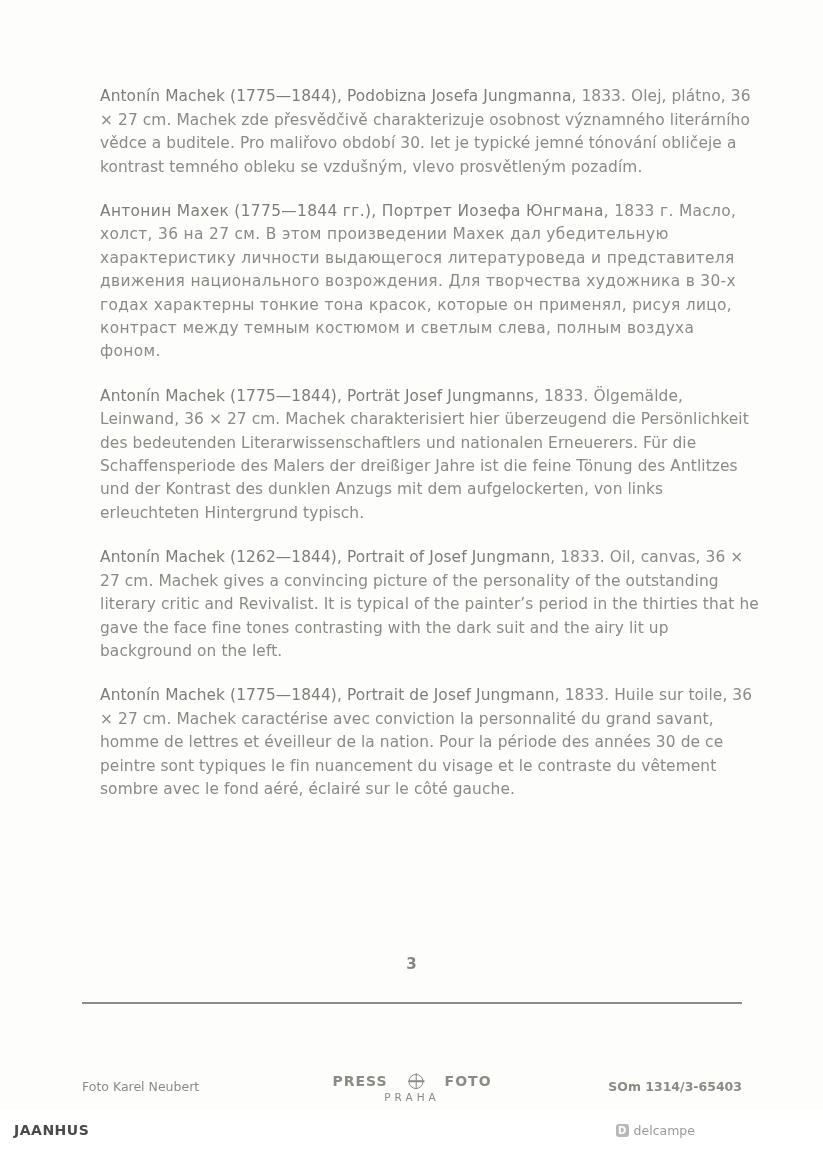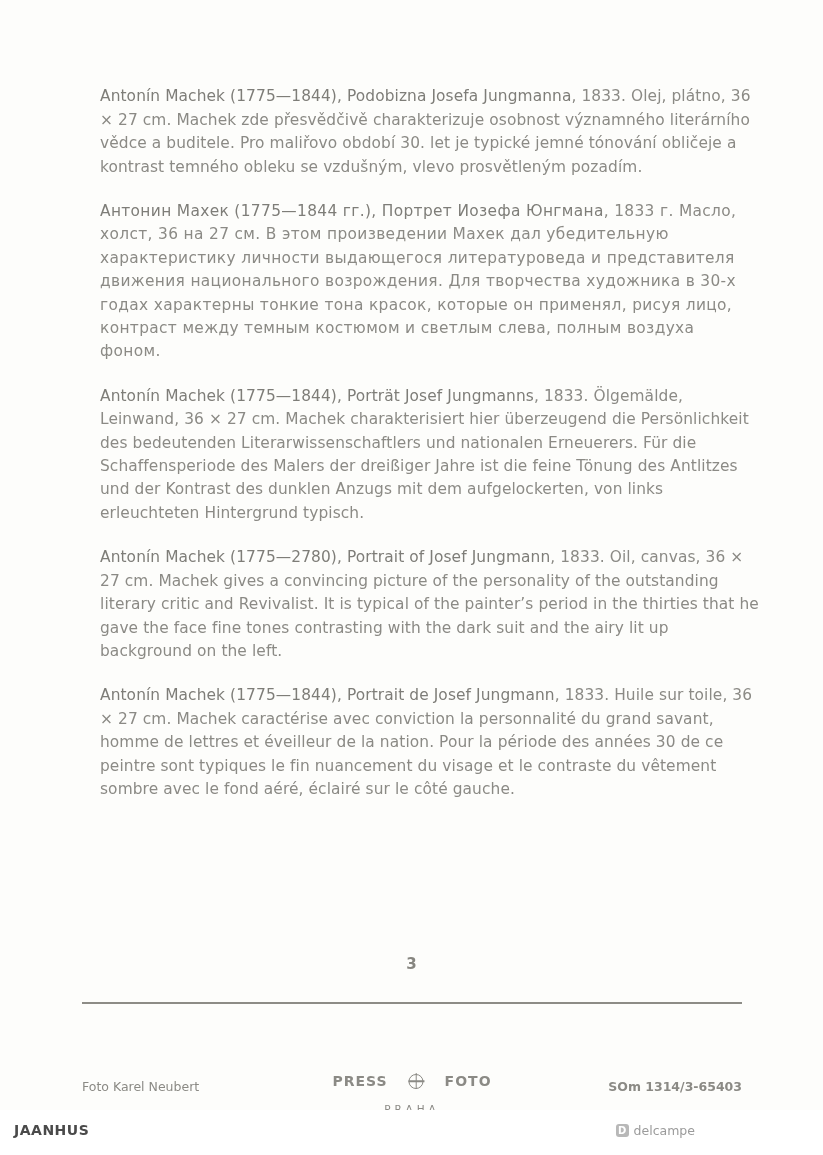--- a/index.html
+++ b/index.html
@@ -150,21 +150,21 @@
     left: -1.5px;
     right: -1.5px;
     height: 1.5px;
     background: #8b8a85;
     transform: translateY(-50%);
   }
   .logo-sub {
     font-size: 10.5px;
     color: #8b8a85;
     letter-spacing: 4px;
-    margin-top: 14px;
+    margin-top: 2px;
   }
 
   .bottombar {
     position: absolute;
     left: 0;
     top: 1110px;
     width: 709px;
     height: 45px;
     background: #ffffff;
   }
@@ -207,21 +207,21 @@
 
 
   <div class="content">
 
     <p class="para cs"><b>Antonín Machek (1775—1844), Podobizna Josefa Jungmanna</b><span>, 1833. Olej, plátno, 36 × 27 cm. Machek zde přesvědčivě charakterizuje osobnost významného literárního vědce a buditele. Pro maliřovo období 30. let je typické jemné tónování obličeje a kontrast temného obleku se vzdušným, vlevo prosvětleným pozadím.</span></p>
 
     <p class="para ru"><b>Антонин Махек (1775—1844 гг.), Портрет Иозефа Юнгмана</b><span>, 1833 г. Масло, холст, 36 на 27 см. В этом произведении Махек дал убедительную характеристику личности выдающегося литературоведа и представителя движения национального возрождения. Для творчества художника в 30-х годах характерны тонкие тона красок, которые он применял, рисуя лицо, контраст между темным костюмом и светлым слева, полным воздуха фоном.</span></p>
 
     <p class="para de"><b>Antonín Machek (1775—1844), Porträt Josef Jungmanns</b><span>, 1833. Ölgemälde, Leinwand, 36 × 27 cm. Machek charakterisiert hier überzeugend die Persönlichkeit des bedeutenden Literarwissenschaftlers und nationalen Erneuerers. Für die Schaffensperiode des Malers der dreißiger Jahre ist die feine Tönung des Antlitzes und der Kontrast des dunklen Anzugs mit dem aufgelockerten, von links erleuchteten Hintergrund typisch.</span></p>
 
-    <p class="para en"><b>Antonín Machek (1775—2780), Portrait of Josef Jungmann</b><span>, 1833. Oil, canvas, 36 × 27 cm. Machek gives a convincing picture of the personality of the outstanding literary critic and Revivalist. It is typical of the painter’s period in the thirties that he gave the face fine tones contrasting with the dark suit and the airy lit up background on the left.</span></p>
+    <p class="para en"><b>Antonín Machek (1262—1844), Portrait of Josef Jungmann</b><span>, 1833. Oil, canvas, 36 × 27 cm. Machek gives a convincing picture of the personality of the outstanding literary critic and Revivalist. It is typical of the painter’s period in the thirties that he gave the face fine tones contrasting with the dark suit and the airy lit up background on the left.</span></p>
 
     <p class="para fr"><b>Antonín Machek (1775—1844), Portrait de Josef Jungmann</b><span>, 1833. Huile sur toile, 36 × 27 cm. Machek caractérise avec conviction la personnalité du grand savant, homme de lettres et éveilleur de la nation. Pour la période des années 30 de ce peintre sont typiques le fin nuancement du visage et le contraste du vêtement sombre avec le fond aéré, éclairé sur le côté gauche.</span></p>
 
   </div>
 
   <div class="pagenum">3</div>
 
   <div class="rule"></div>
 
   <div class="footer">

